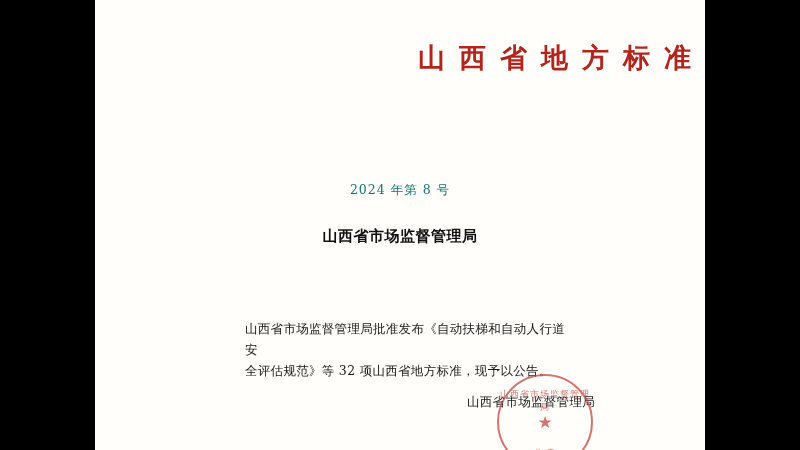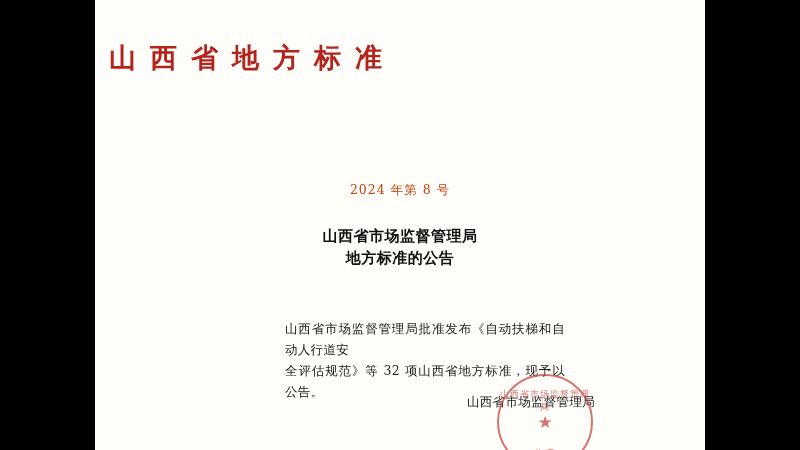--- a/index.html
+++ b/index.html
@@ -21,21 +21,21 @@
     top: 0px;
     width: 610px;
     height: 450px;
     background: #fffefb;
   }
   .doc-title {
     position: absolute;
     top: 40px;
     left: 0;
     width: 100%;
-    text-align: left;
+    text-align: right;
     color: #b3241c;
     font-size: 27px;
     letter-spacing: 14px;
     text-indent: 14px;
     font-weight: bold;
     font-family: "DejaVu Serif", "Liberation Serif", serif;
   }
   .doc-subtitle {
     position: absolute;
     top: 92px;
@@ -47,21 +47,21 @@
     letter-spacing: 20px;
     text-indent: 20px;
     font-weight: bold;
   }
   .issue-no {
     position: absolute;
     top: 182px;
     left: 0;
     width: 100%;
     text-align: center;
-    color: #c2410c;
+    color: #0f766e;
     font-size: 12.5px;
     letter-spacing: 1px;
   }
   .heading-block {
     position: absolute;
     top: 225px;
     left: 0;
     width: 100%;
     text-align: center;
     color: #101010;
@@ -78,21 +78,20 @@
     left: 150px;
     width: 320px;
     color: #1a1a1a;
     font-size: 12.5px;
     line-height: 21px;
     letter-spacing: 0.3px;
     text-align: justify;
   }
   .body-line {
     display: block;
-    margin-left: 40px;
   }
   .signature {
     position: absolute;
     top: 392px;
     left: 0;
     width: 100%;
     text-align: right;
     padding-right: 110px;
     box-sizing: border-box;
     color: #1a1a1a;
@@ -149,21 +148,20 @@
 <div class="page">
   <div class="sheet">
 
     <div class="doc-title">山西省地方标准</div>
 
 
     <div class="issue-no">2024 年第 8 号</div>
 
     <div class="heading-block">
       <div class="heading-line">山西省市场监督管理局</div>
-      <div class="heading-line">地方标准的公告</div>
     </div>
 
     <div class="body-block">
       <span class="body-line">山西省市场监督管理局批准发布《自动扶梯和自动人行道安</span>
       <span class="body-line">全评估规范》等 32 项山西省地方标准，现予以公告。</span>
     </div>
 
     <div class="signature">
       <span class="sig-line">山西省市场监督管理局</span>
     </div>

